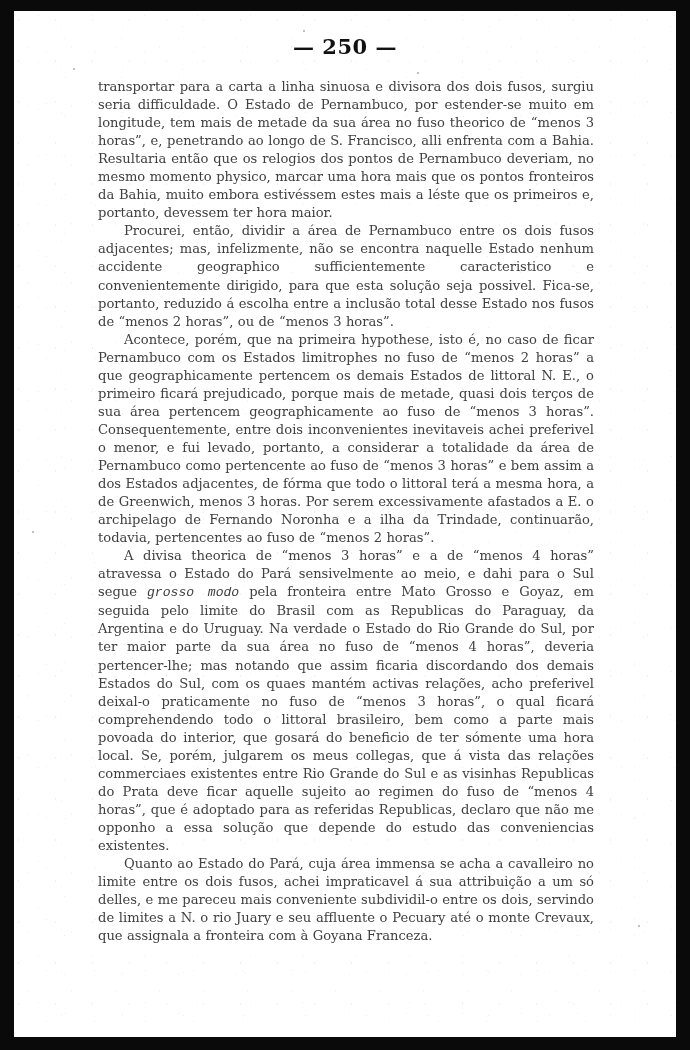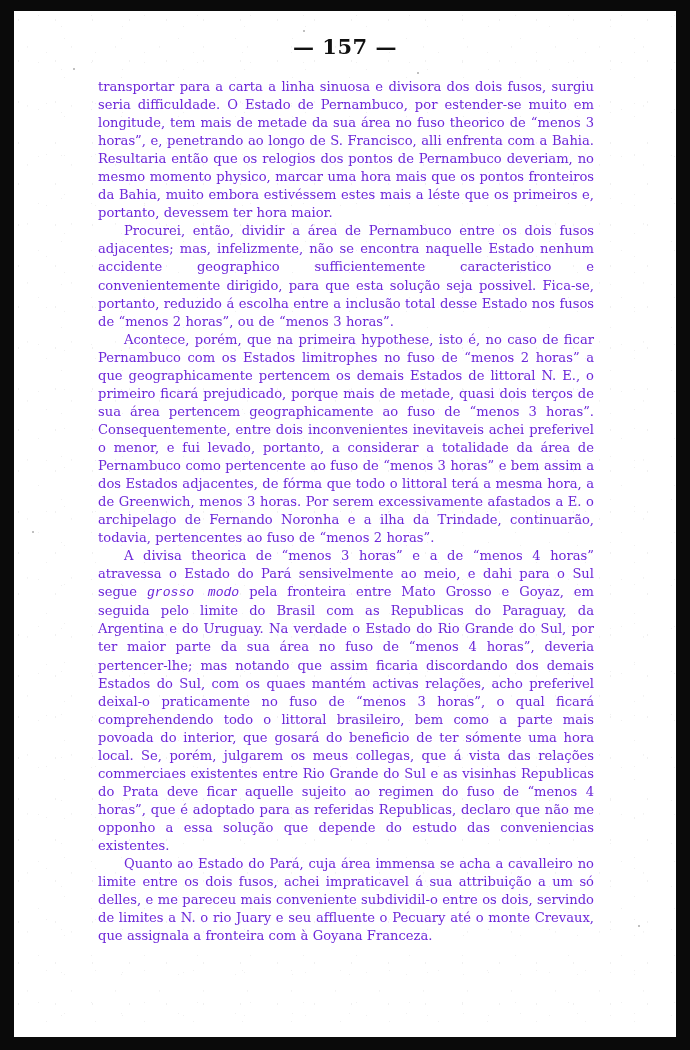--- a/index.html
+++ b/index.html
@@ -75,21 +75,21 @@
     left: 84px;
     top: 67px;
     width: 496px;
   }
 
   p.para {
     margin: 0 0 0 0;
     font-family: "DejaVu Serif", "Liberation Serif", serif;
     font-size: 13.1px;
     line-height: 18.05px;
-    color: #6d28d9;
+    color: #404040;
     text-align: justify;
     text-indent: 26px;
     word-spacing: 0.2px;
     hyphens: manual;
     -webkit-hyphens: manual;
   }
 
   p.para.flush {
     text-indent: 0;
   }
@@ -117,21 +117,21 @@
 
     <div class="paper-grain"></div>
 
     <span class="speck" style="left:289px; top:19px; width:2px; height:2px;"></span>
     <span class="speck" style="left:59px; top:57px; width:2px; height:2px;"></span>
     <span class="speck" style="left:403px; top:61px; width:2px; height:2px;"></span>
     <span class="speck" style="left:18px; top:520px; width:2px; height:2px;"></span>
     <span class="speck" style="left:624px; top:914px; width:2px; height:2px;"></span>
 
     <div class="page-header">
-      <span class="folio">— 157 —</span>
+      <span class="folio">— 250 —</span>
     </div>
 
     <div class="text-block">
       <p class="para flush" style="text-indent: 0px;"><span>transportar para a carta a linha sinuosa e divisora dos dois fusos, surgiu seria difficuldade. O Estado de Pernambuco, por esten­der-se muito em longitude, tem mais de metade da sua área no fuso theorico de “menos 3 horas”, e, penetrando ao longo de S. Francisco, alli enfrenta com a Bahia. Resultaria então que os relogios dos pontos de Pernambuco deveriam, no mesmo momento physico, marcar uma hora mais que os pon­tos fronteiros da Bahia, muito embora estivéssem estes mais a léste que os primeiros e, portanto, devessem ter hora maior.</span></p>
       <p class="para"><span>Procurei, então, dividir a área de Pernambuco entre os dois fusos adjacentes; mas, infelizmente, não se encontra na­quelle Estado nenhum accidente geographico sufficientemente caracteristico e convenientemente dirigido, para que esta solu­ção seja possivel. Fica-se, portanto, reduzido á escolha entre a inclusão total desse Estado nos fusos de “menos 2 horas”, ou de “menos 3 horas”.</span></p>
       <p class="para"><span>Acontece, porém, que na primeira hypothese, isto é, no caso de ficar Pernambuco com os Estados limitrophes no fuso de “menos 2 horas” a que geographicamente pertencem os demais Estados de littoral N. E., o primeiro ficará prejudicado, por­que mais de metade, quasi dois terços de sua área pertencem geographicamente ao fuso de “menos 3 horas”. Consequente­mente, entre dois inconvenientes inevitaveis achei preferivel o menor, e fui levado, portanto, a considerar a totalidade da área de Pernambuco como pertencente ao fuso de “menos 3 horas” e bem assim a dos Estados adjacentes, de fórma que todo o littoral terá a mesma hora, a de Greenwich, menos 3 horas. Por serem excessivamente afastados a E. o archipelago de Fer­nando Noronha e a ilha da Trindade, continuarão, todavia, per­tencentes ao fuso de “menos 2 horas”.</span></p>
       <p class="para"><span>A divisa theorica de “menos 3 horas” e a de “menos 4 ho­ras” atravessa o Estado do Pará sensivelmente ao meio, e dahi para o Sul segue </span><em>grosso modo</em><span> pela fronteira entre Mato Grosso e Goyaz, em seguida pelo limite do Brasil com as Re­publicas do Paraguay, da Argentina e do Uruguay. Na verdade o Estado do Rio Grande do Sul, por ter maior parte da sua área no fuso de “menos 4 horas”, deveria pertencer-lhe; mas notando que assim ficaria discordando dos demais Estados do Sul, com os quaes mantém activas relações, acho preferivel deixal-o praticamente no fuso de “menos 3 horas”, o qual fi­cará comprehendendo todo o littoral brasileiro, bem como a parte mais povoada do interior, que gosará do beneficio de ter sómente uma hora local. Se, porém, julgarem os meus collegas, que á vista das relações commerciaes existentes entre Rio Grande do Sul e as visinhas Republicas do Prata deve ficar aquelle sujeito ao regimen do fuso de “menos 4 horas”, que é adoptado para as referidas Republicas, declaro que não me op­ponho a essa solução que depende do estudo das conveniencias existentes.</span></p>
       <p class="para"><span>Quanto ao Estado do Pará, cuja área immensa se acha a cavalleiro no limite entre os dois fusos, achei impraticavel á sua attribuição a um só delles, e me pareceu mais conveniente subdividil-o entre os dois, servindo de limites a N. o rio Juary e seu affluente o Pecuary até o monte Crevaux, que assignala a fronteira com à Goyana Franceza.</span></p>
     </div>
 

